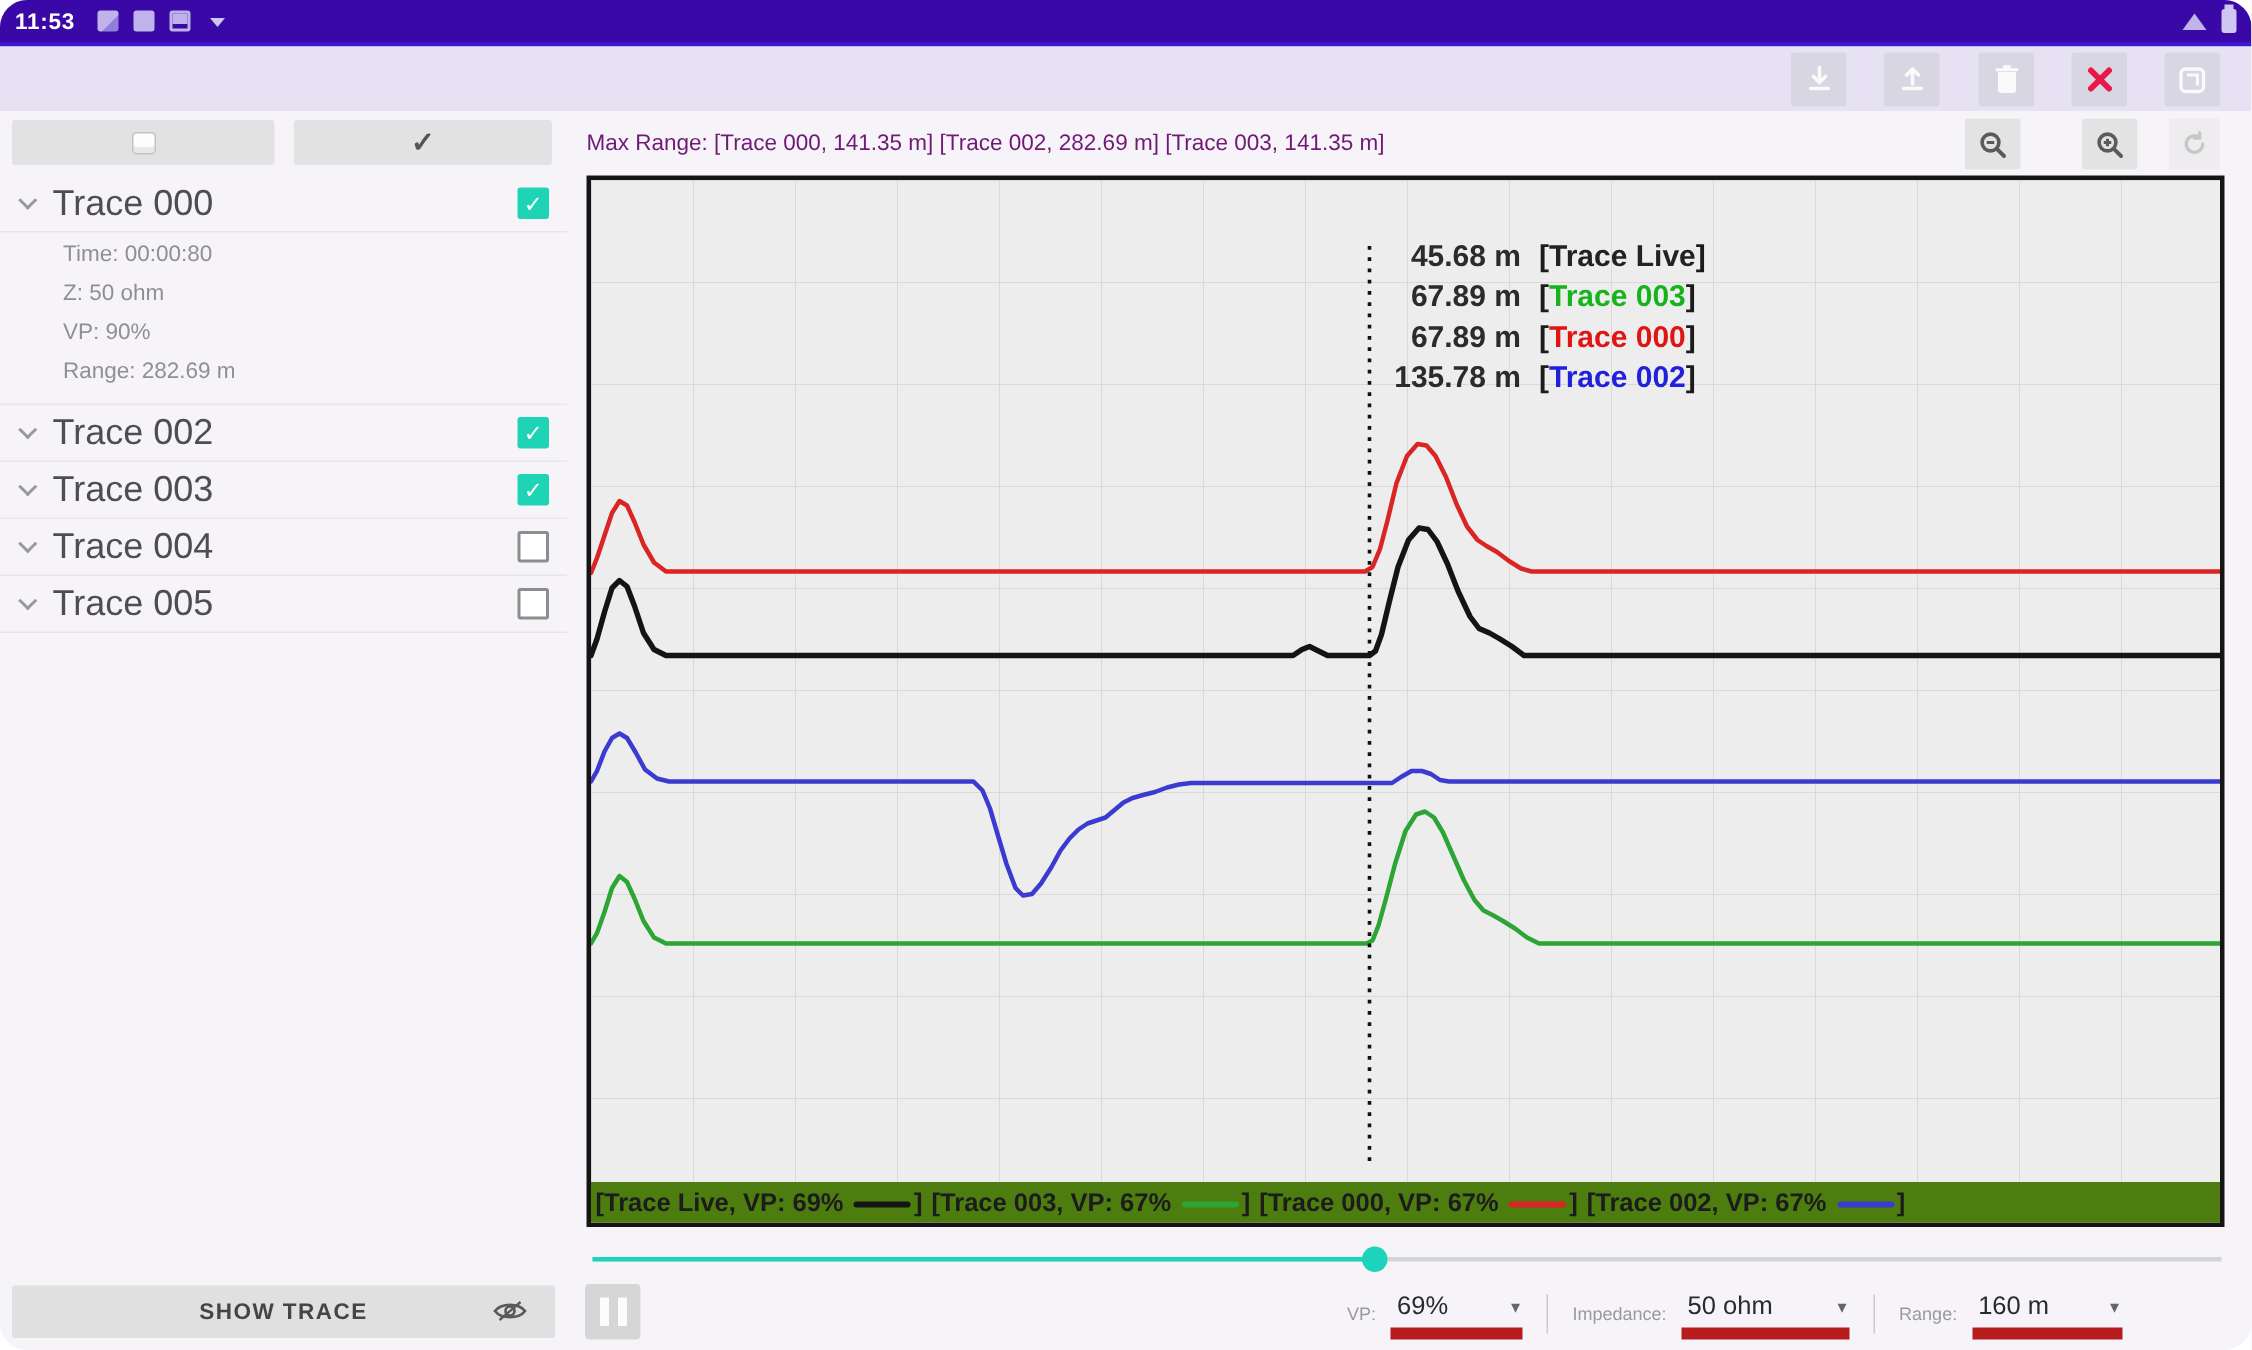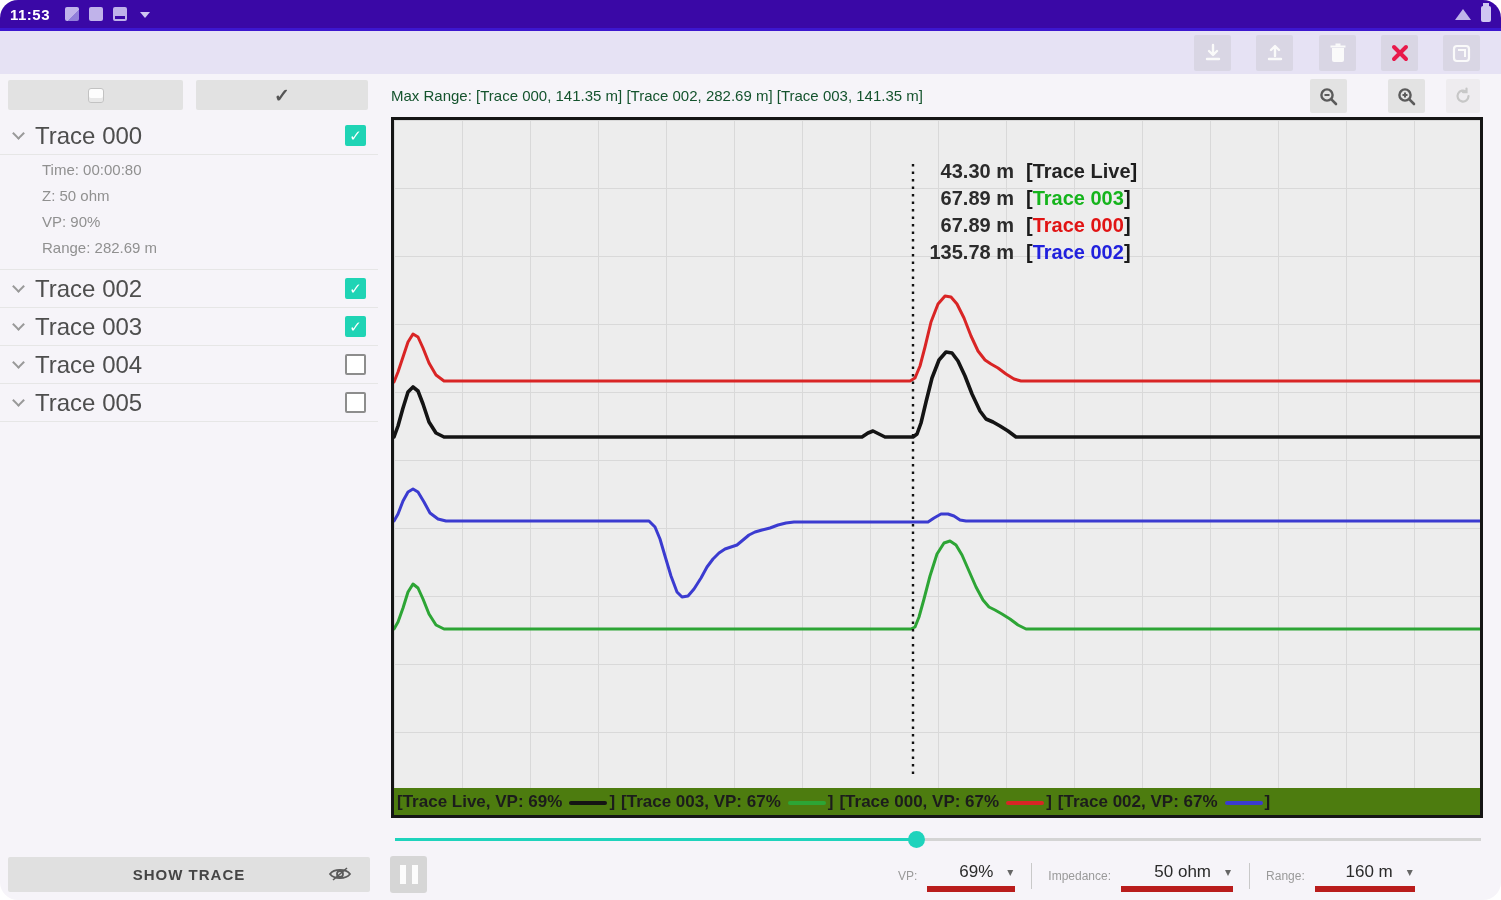--- a/index.html
+++ b/index.html
@@ -40,21 +40,21 @@
           transform:rotate(-45deg); margin:-4px 12px 0 0; flex:none; }
   .chev.up { transform:rotate(135deg); margin-top:6px; }
   .trace-label { font-size:24px; color:#4e4e4e; flex:1 1 auto; }
   .cb { width:21px; height:21px; border:2px solid #8d8d8d; border-radius:2px; background:#fff; flex:none;
         display:flex; align-items:center; justify-content:center; font-size:15px; color:#fff; }
   .cb.checked { background:#1fd4b5; border-color:#1fd4b5; }
   .trace-details { padding:2px 0 8px 42px; border-bottom:1px solid #e6e6e6; }
   .trace-details div { font-size:15px; color:#909090; line-height:26px; }
 
   
-  .max-range { position:absolute; left:391px; top:87px; font-size:15px; color:#14532d; }
+  .max-range { position:absolute; left:391px; top:87px; font-size:15px; color:#701a75; }
   .ch-btn { position:absolute; top:79px; width:37px; height:34px; background:#e3e3e3; border:none;
             border-radius:2px; display:flex; align-items:center; justify-content:center; cursor:pointer; }
   .ch-btn.disabled { background:#eeecef; }
 
   
   .chart { position:absolute; left:391px; top:117px; width:1092px; height:701px;
            border:3px solid #151515; background:#fff; }
   .plot { position:absolute; left:0; top:0; right:0; bottom:27px; background-color:#ededed;
           background-image:linear-gradient(#d9d9d9 1px, transparent 1px),
                            linear-gradient(90deg,#d9d9d9 1px, transparent 1px);
@@ -81,21 +81,21 @@
                 border:none; border-radius:2px; font-size:15px; font-weight:bold; color:#454545;
                 letter-spacing:1px; cursor:pointer; font-family:"Liberation Sans",sans-serif; }
   .show-trace .eye { position:absolute; right:18px; top:8px; }
   .pause-btn { position:absolute; left:390px; top:856px; width:37px; height:37px; background:#d6d6d6;
                border:none; border-radius:3px; display:flex; align-items:center; justify-content:center;
                gap:6px; cursor:pointer; }
   .pause-btn span { display:block; width:6px; height:19px; background:#fcfcfc; }
 
   .controls { position:absolute; left:898px; top:858px; height:36px; display:flex; align-items:center; }
   .ctl-label { font-size:12px; color:#9a9a9a; margin-right:10px; }
-  .spinner { display:flex; align-items:center; justify-content:flex-end; border-bottom:6px solid #b91c1c;
+  .spinner { display:flex; align-items:center; justify-content:space-between; border-bottom:8px solid #b91c1c;
              padding:2px 2px 4px 4px; cursor:pointer; }
   .spin-val { font-size:17px; color:#2a2a2a; }
   .spin-arrow { font-size:12px; color:#666; margin-left:14px; }
   .ctl-sep { width:1px; height:26px; background:#c9c9c9; margin:0 16px; }
 </style>
 </head>
 <body>
 
 <div id="app">
 
@@ -209,21 +209,21 @@
     <div class="plot">
       <svg id="trace-svg" viewBox="0 0 1086 668" preserveAspectRatio="none">
           <polyline points="0,262 4,252 9,237 14,222 19,214 24,217 29,228 35,243 42,255 50,261 516,261 521,258 526,246 531,227 537,202 544,184 551,176 557,177 563,184 570,198 577,216 584,231 591,240 597,244 604,248 612,254 620,259 627,261 1086,261" fill="none" stroke="#d92525" stroke-width="3" stroke-linejoin="round" stroke-linecap="round"></polyline>
           <polyline points="0,317 4,306 9,288 14,272 19,267 24,271 29,284 35,302 42,313 50,317 468,317 474,313 479,311 485,314 491,317 519,317 523,314 527,303 532,282 538,258 545,240 552,232 558,233 564,241 571,256 578,274 586,291 592,299 599,302 606,306 614,311 622,317 1086,317" fill="none" stroke="#141414" stroke-width="3.6" stroke-linejoin="round" stroke-linecap="round"></polyline>
           <polyline points="0,401 4,394 9,381 14,372 19,369 24,372 30,382 36,393 44,399 52,401 255,401 261,407 266,419 271,436 277,456 283,472 288,477 294,476 300,469 307,458 313,447 319,439 325,433 331,429 337,427 343,425 349,420 355,415 361,412 368,410 376,408 384,405 392,403 400,402 534,402 540,398 547,394 554,394 560,396 566,400 572,401 1086,401" fill="none" stroke="#3b3bd0" stroke-width="3" stroke-linejoin="round" stroke-linecap="round"></polyline>
           <polyline points="0,509 4,502 9,488 14,472 19,464 24,468 29,479 35,494 42,505 50,509 517,509 521,507 525,497 530,479 536,456 543,434 550,423 556,421 562,425 568,435 575,451 582,467 589,480 595,487 601,490 608,494 616,499 624,505 632,509 1086,509" fill="none" stroke="#2da535" stroke-width="3" stroke-linejoin="round" stroke-linecap="round"></polyline>
           <line x1="519" x2="519" y1="44" y2="657" stroke="#111" stroke-width="2.4" stroke-dasharray="2.5 5"></line>
         </svg>
       <div class="readout" id="readout">
           <div class="ro-row">
-            <span class="ro-val">43.30 m</span>
+            <span class="ro-val">45.68 m</span>
             <span class="ro-br">[</span>
             <span style="color: rgb(34, 34, 34);">Trace Live</span>
             <span class="ro-br">]</span>
           </div>
           <div class="ro-row">
             <span class="ro-val">67.89 m</span>
             <span class="ro-br">[</span>
             <span style="color: rgb(21, 180, 28);">Trace 003</span>
             <span class="ro-br">]</span>
           </div>

